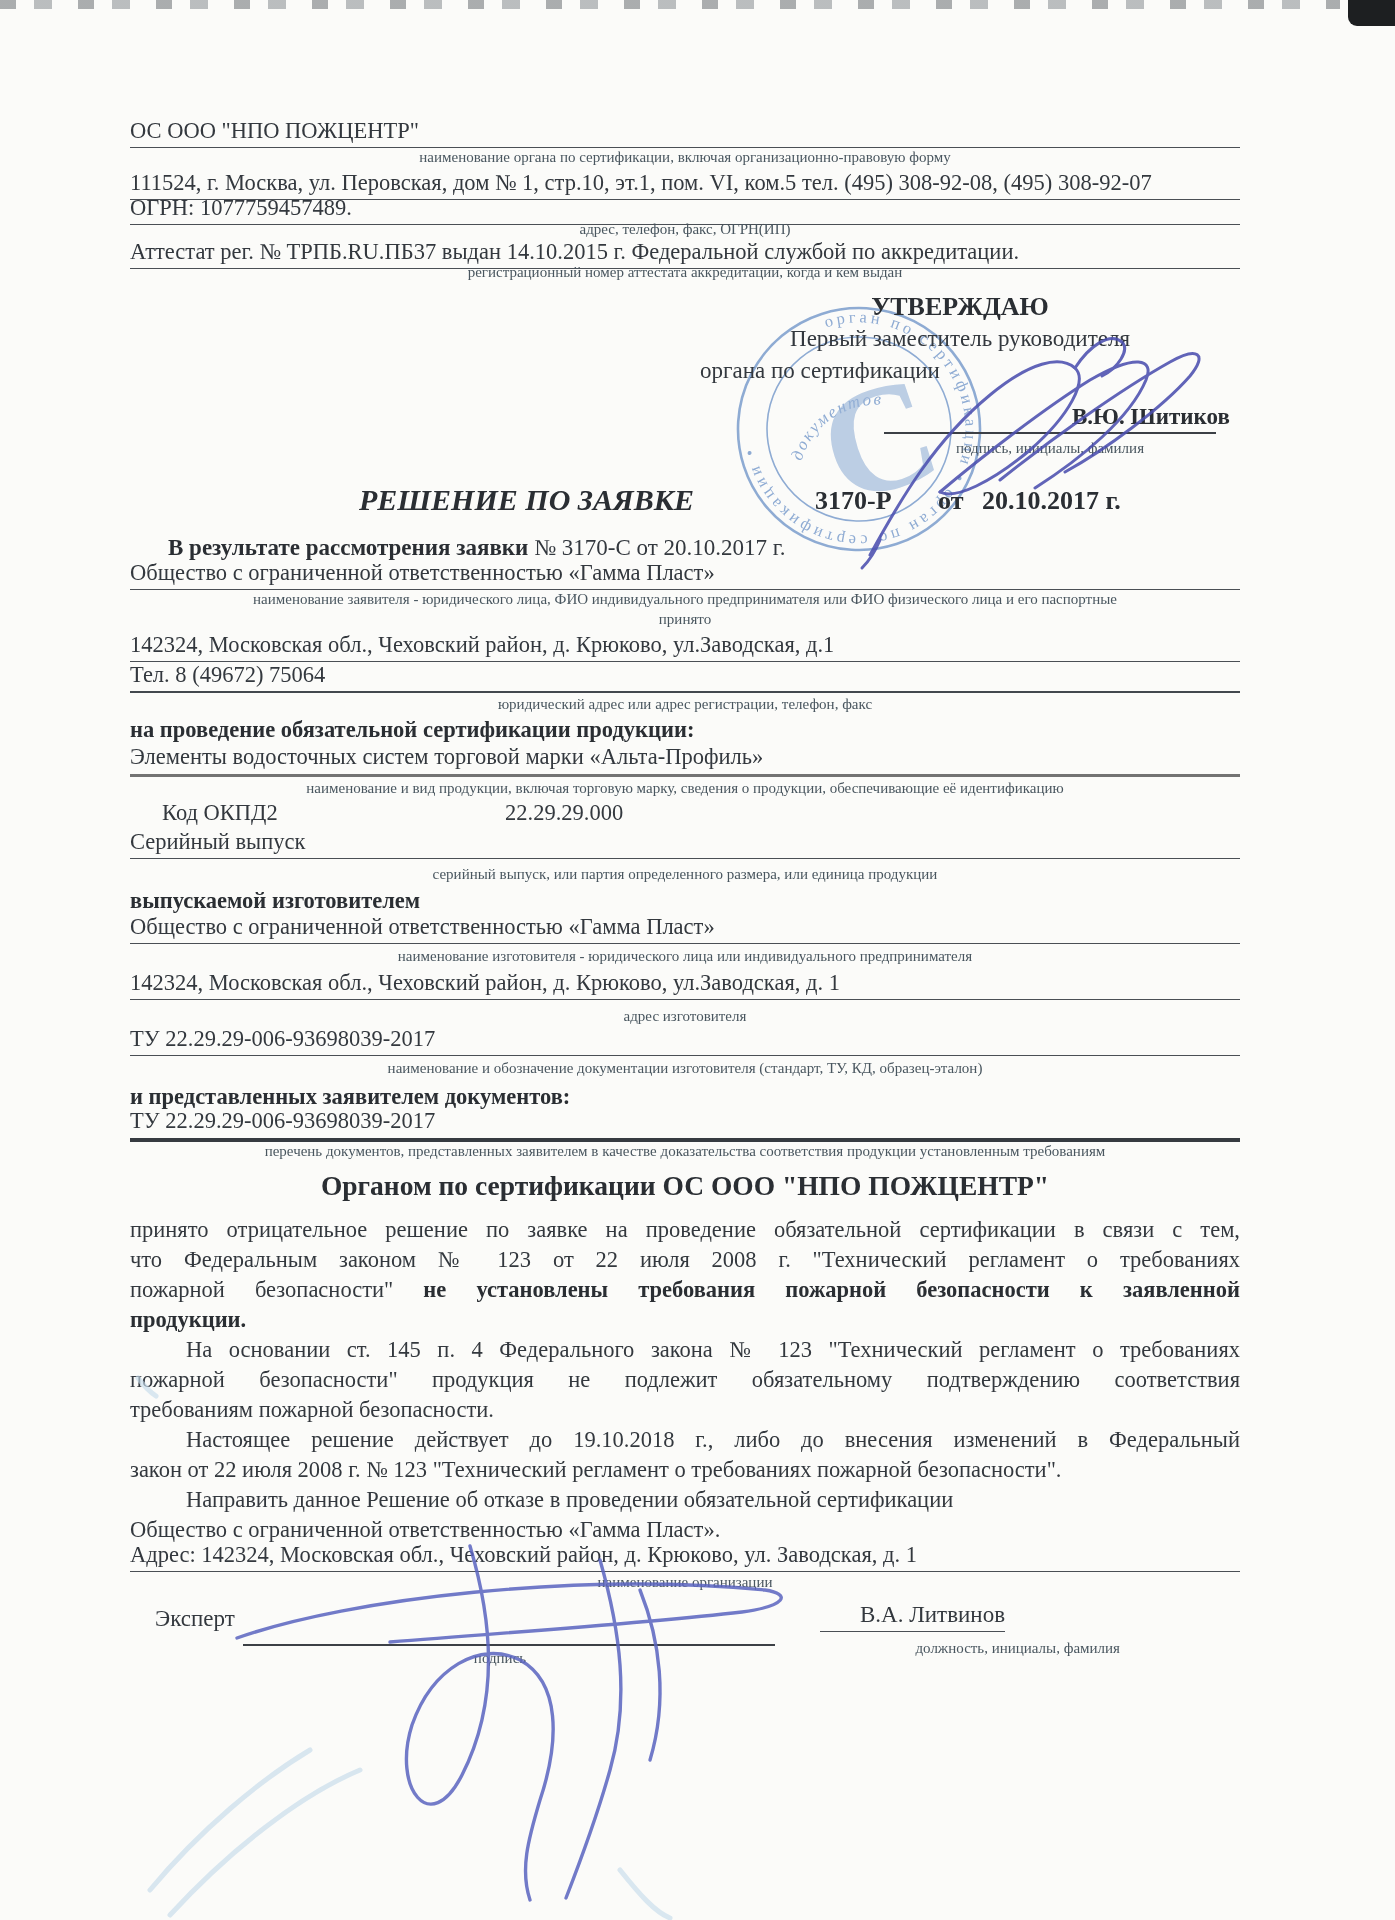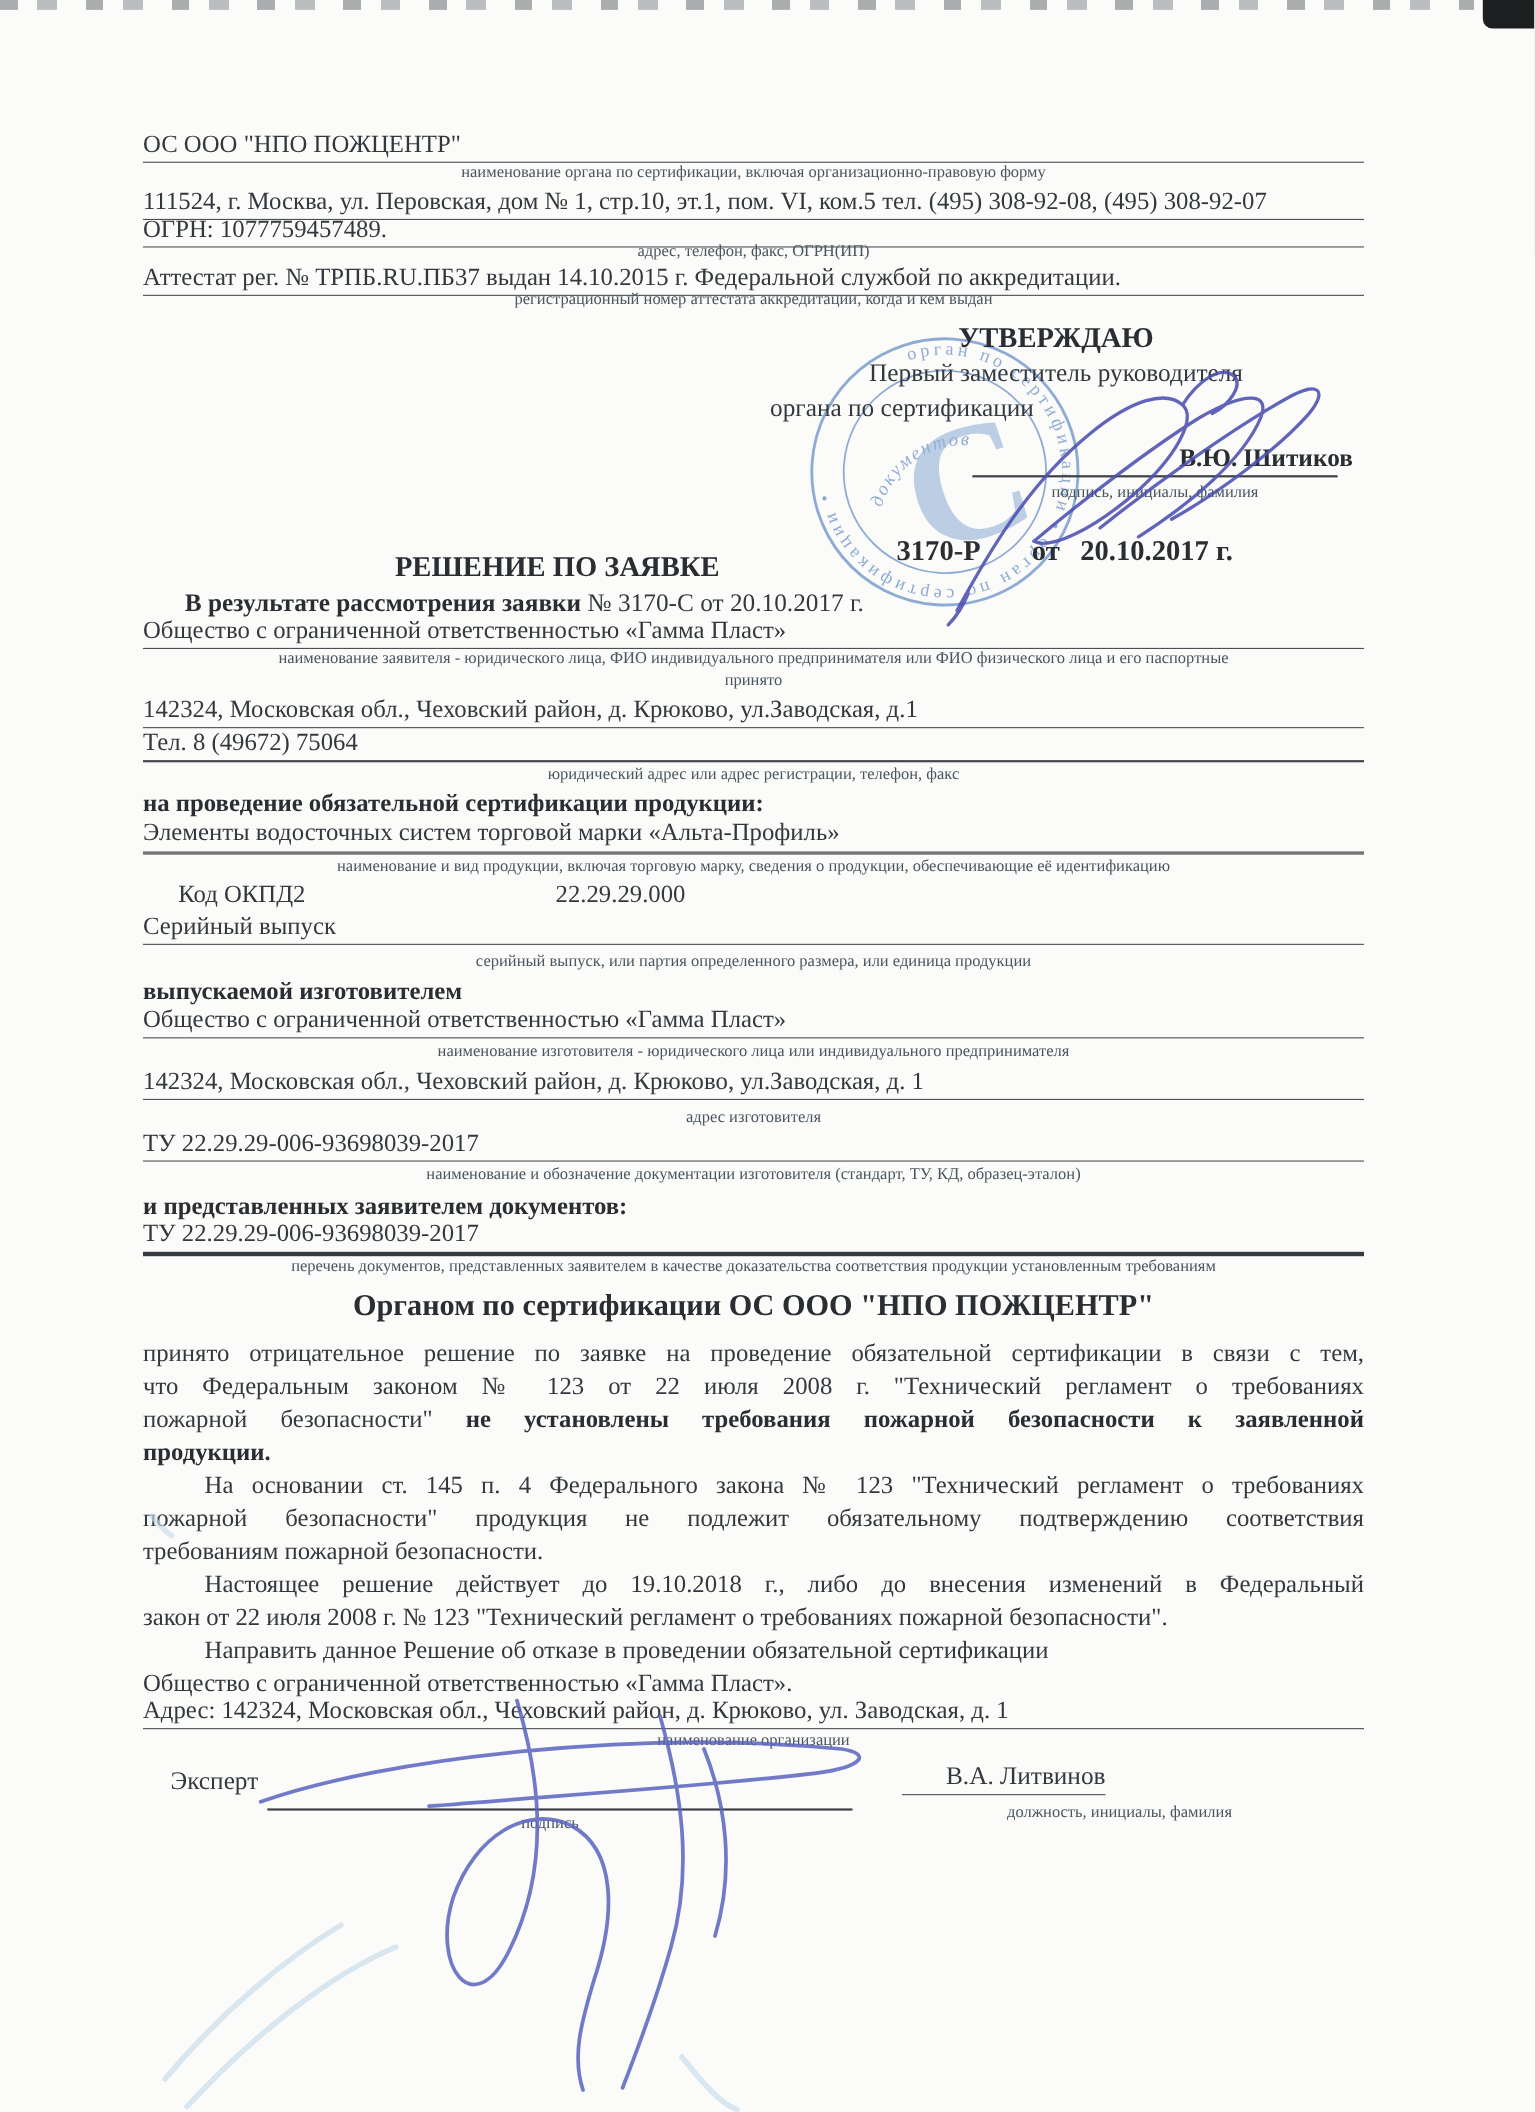--- a/index.html
+++ b/index.html
@@ -70,21 +70,21 @@
   <svg style="left:820px; top:310px;" width="420" height="270" viewBox="0 0 420 270">
     <g fill="none" stroke="#4c50b0" stroke-width="3" stroke-linecap="round" opacity="0.88">
       <path d="M 50,245 C 80,190 115,130 170,85 C 210,52 240,45 255,58 C 268,70 250,105 210,140 C 172,172 135,190 120,182"></path>
       <path d="M 120,182 C 160,148 225,98 270,70 C 315,44 335,48 326,70 C 310,108 262,148 215,178"></path>
       <path d="M 180,170 C 230,130 300,80 350,52 C 378,36 388,44 370,66 C 342,98 285,140 245,162"></path>
       <path d="M 255,58 C 270,35 290,22 302,32 C 310,40 298,58 282,66"></path>
       <path d="M 60,230 C 55,242 48,252 42,258"></path>
     </g>
   </svg>
 
-  <div class="abs b" style="left:359px; top:501px; font-size:26px; white-space:nowrap;">РЕШЕНИЕ ПО ЗАЯВКЕ</div>
+  <div class="abs b" style="left:359px; top:483px; font-size:30px; white-space:nowrap;font-style:italic;">РЕШЕНИЕ ПО ЗАЯВКЕ</div>
   <div class="abs b" style="left:815px; top:486px; font-size:26px;">3170-Р</div>
   <div class="abs b" style="left:938px; top:486px; font-size:26px;">от</div>
   <div class="abs b" style="left:982px; top:486px; font-size:26px; white-space:nowrap;">20.10.2017 г.</div>
 
   <div class="abs" style="left:168px; top:535px; font-size:23px; white-space:nowrap;">
     <span class="b">В результате рассмотрения заявки</span>
     <span>№ 3170-С от 20.10.2017 г.</span>
   </div>
   <div class="tline u" style="top:560px">Общество с ограниченной ответственностью «Гамма Пласт»</div>
   <div class="cap" style="top:591px">наименование заявителя - юридического лица, ФИО индивидуального предпринимателя или ФИО физического лица и его паспортные</div>

